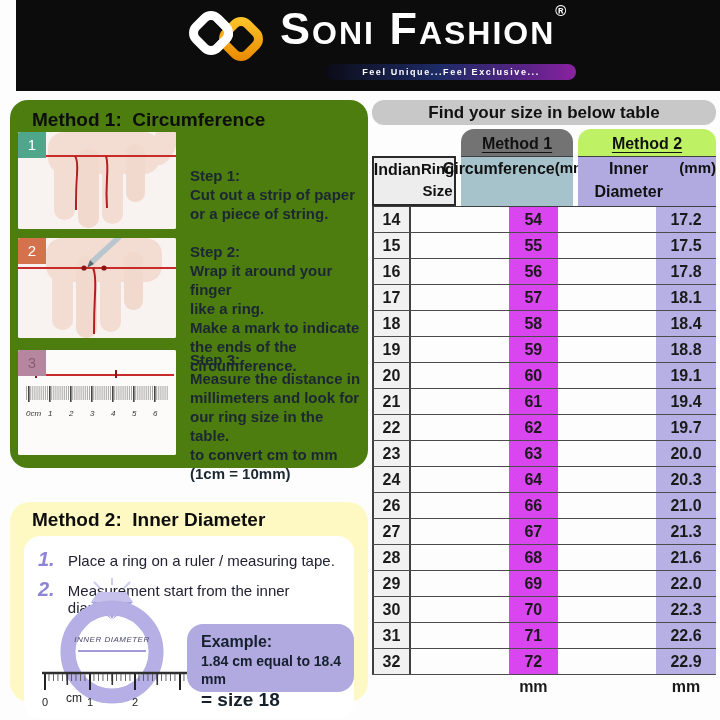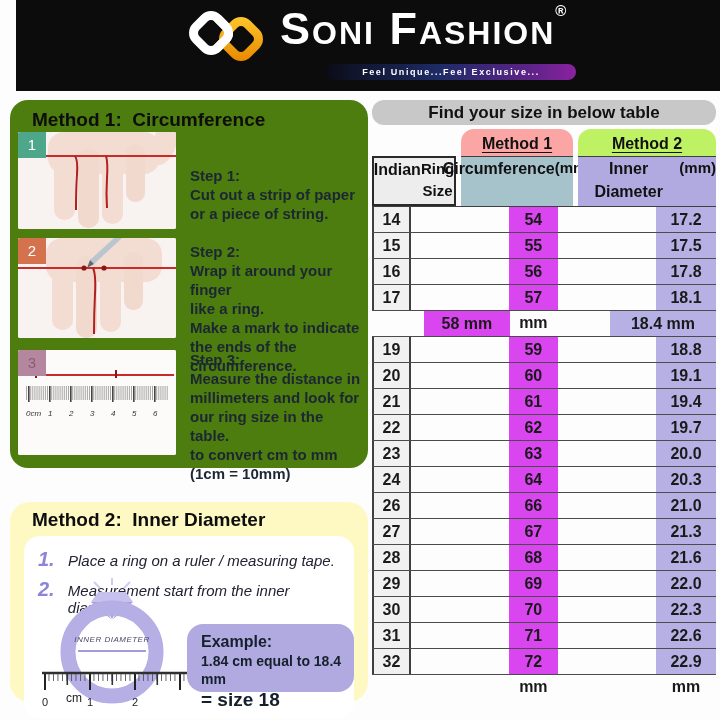--- a/index.html
+++ b/index.html
@@ -27,33 +27,33 @@
   .steptxt .t{font-size:15px;font-weight:bold;line-height:19px;}
   .steptxt .b{font-size:15px;font-weight:bold;line-height:19px;white-space:pre-line;}
 
   
   .m2{position:absolute;left:10px;top:502px;width:358px;height:200px;background:#fef9c3;border-radius:20px;}
   .m2-title{position:absolute;left:22px;top:7px;font-size:19px;font-weight:bold;color:#0d0d0d;white-space:pre;}
   .m2-inner{position:absolute;left:14px;top:34px;width:330px;height:182px;background:#ffffff;border-radius:16px;}
   .m2-item{position:absolute;left:14px;display:flex;align-items:baseline;}
   .i1{top:12px;} .i2{top:42px;}
   .m2-num{font-size:20px;font-weight:bold;font-style:italic;color:#8d84d6;width:30px;}
-  .m2-txt{font-size:15px;font-style:italic;color:#222233;}
+  .m2-txt{font-size:15px;color:#222233;}
   .ringsvg{position:absolute;left:10px;top:40px;}
   .example{position:absolute;left:163px;top:88px;width:167px;height:68px;background:#b1aae1;border-radius:16px;padding:8px 0 13px 14px;box-sizing:border-box;color:#15202c;}
   .ex-t{font-size:16px;font-weight:bold;line-height:20px;}
   .ex-1{font-size:14px;font-weight:bold;line-height:18px;}
   .ex-2{font-size:19px;font-weight:bold;line-height:24px;}
 
   
   .tbl{position:absolute;left:372px;top:100px;width:344px;}
   .pill{height:25px;background:#c8c8c8;border-radius:12px;font-size:17px;font-weight:bold;color:#111;text-align:center;line-height:25px;}
   .tabs{margin-top:4px;height:27px;display:flex;}
   .tab{border-radius:13px 13px 0 0;font-size:16px;font-weight:bold;color:#111;text-align:center;line-height:30px;text-decoration:underline;text-underline-offset:3px;}
-  .tab1{margin-left:89px;width:112px;background:#fca5a5;}
+  .tab1{margin-left:89px;width:112px;background:#737373;}
   .tab2{margin-left:5px;width:138px;background:#bef264;}
   .thead{display:flex;height:51px;border-bottom:1.5px solid #3f3f3f;box-sizing:border-box;}
   .hc{display:flex;flex-direction:row;justify-content:center;text-align:center;font-weight:bold;color:#111;box-sizing:border-box;}
   .hc .l1{font-size:16px;line-height:23px;} .hc .l2{font-size:15px;line-height:22px;}
   .h-size{width:84px;background:#ededed;border:2px solid #2a2a2a;}
   .h-circ{width:112px;background:#a6c3cc;border-top:1.5px solid #3f3f3f;}
   .h-diam{width:138px;background:#b0aae1;border-top:1.5px solid #3f3f3f;}
   .gut{width:5px;}
   .trow{display:flex;height:26px;border-bottom:1px solid #4b4b4b;box-sizing:border-box;gap:48px;}
   .tcell{font-size:16px;font-weight:bold;color:#1a1a1a;text-align:center;line-height:25px;box-sizing:border-box;}
@@ -246,20 +246,21 @@
           <div class="tcell c-diam">17.8 mm</div>
         </div>
         <div class="trow">
           <div class="tcell c-size">17</div>
           <div class="gut"></div>
           <div class="tcell c-circ">57 mm</div>
           <div class="gut"></div>
           <div class="tcell c-diam">18.1 mm</div>
         </div>
         <div class="trow">
+          <div class="tcell c-size">18</div>
           <div class="gut"></div>
           <div class="tcell c-circ">58 mm</div>
           <div class="gut"></div>
           <div class="tcell c-diam">18.4 mm</div>
         </div>
         <div class="trow">
           <div class="tcell c-size">19</div>
           <div class="gut"></div>
           <div class="tcell c-circ">59 mm</div>
           <div class="gut"></div>

